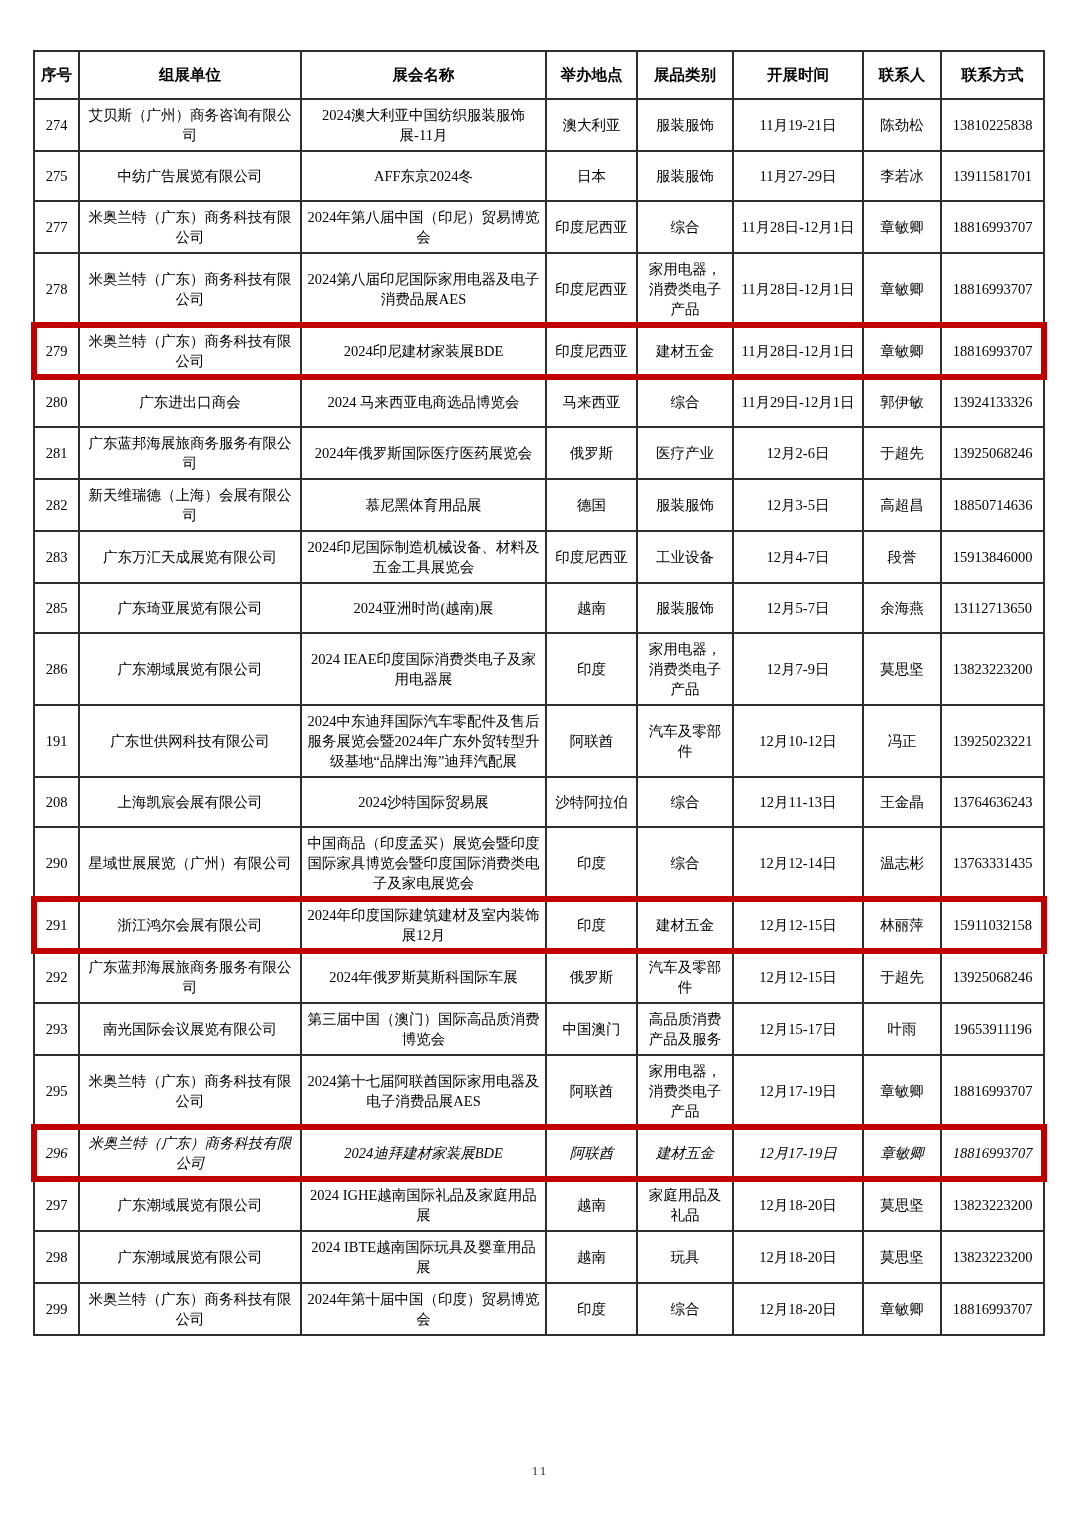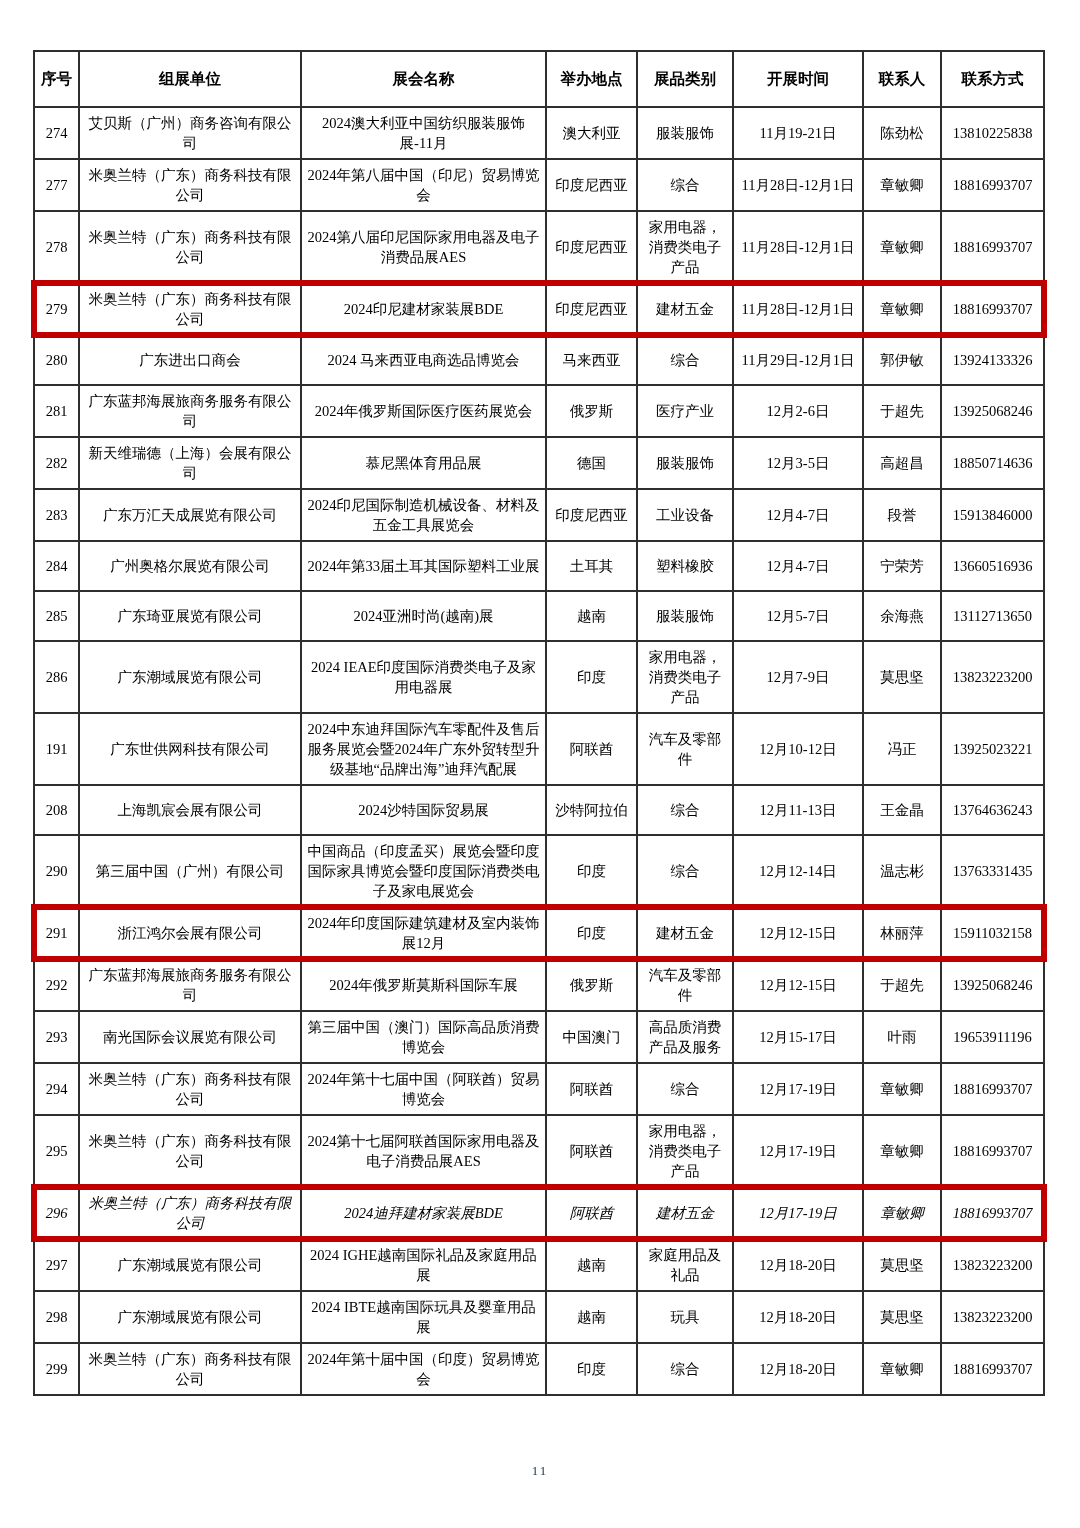--- a/index.html
+++ b/index.html
@@ -28,21 +28,21 @@
   table.exh-table td {
     border: 2px solid #2e2e2e;
     text-align: center;
     vertical-align: middle;
     padding: 5px 5px;
     font-size: 14.5px;
     line-height: 1.38;
     word-break: break-word;
   }
   table.exh-table th {
-    height: 56px;
+    height: 48px;
     font-size: 15.5px;
     font-weight: bold;
     background: #ffffff;
   }
   table.exh-table td { height: 50px; }
   tr.highlighted {
     outline: 6px solid #c00000;
     outline-offset: -3px;
   }
   .page-footer {
@@ -89,20 +89,30 @@
           <td>274</td>
           <td>艾贝斯（广州）商务咨询有限公司</td>
           <td>2024澳大利亚中国纺织服装服饰展-11月</td>
           <td>澳大利亚</td>
           <td>服装服饰</td>
           <td>11月19-21日</td>
           <td>陈劲松</td>
           <td>13810225838</td>
         </tr>
         <tr>
+          <td>275</td>
+          <td>中纺广告展览有限公司</td>
+          <td>AFF东京2024冬</td>
+          <td>日本</td>
+          <td>服装服饰</td>
+          <td>11月27-29日</td>
+          <td>李若冰</td>
+          <td>13911581701</td>
+        </tr>
+        <tr>
           <td>277</td>
           <td>米奥兰特（广东）商务科技有限公司</td>
           <td>2024年第八届中国（印尼）贸易博览会</td>
           <td>印度尼西亚</td>
           <td>综合</td>
           <td>11月28日-12月1日</td>
           <td>章敏卿</td>
           <td>18816993707</td>
         </tr>
         <tr>
@@ -159,30 +169,20 @@
           <td>283</td>
           <td>广东万汇天成展览有限公司</td>
           <td>2024印尼国际制造机械设备、材料及五金工具展览会</td>
           <td>印度尼西亚</td>
           <td>工业设备</td>
           <td>12月4-7日</td>
           <td>段誉</td>
           <td>15913846000</td>
         </tr>
         <tr>
-          <td>284</td>
-          <td>广州奥格尔展览有限公司</td>
-          <td>2024年第33届土耳其国际塑料工业展</td>
-          <td>土耳其</td>
-          <td>塑料橡胶</td>
-          <td>12月4-7日</td>
-          <td>宁荣芳</td>
-          <td>13660516936</td>
-        </tr>
-        <tr>
           <td>285</td>
           <td>广东琦亚展览有限公司</td>
           <td>2024亚洲时尚(越南)展</td>
           <td>越南</td>
           <td>服装服饰</td>
           <td>12月5-7日</td>
           <td>余海燕</td>
           <td>13112713650</td>
         </tr>
         <tr>
@@ -210,21 +210,21 @@
           <td>上海凯宸会展有限公司</td>
           <td>2024沙特国际贸易展</td>
           <td>沙特阿拉伯</td>
           <td>综合</td>
           <td>12月11-13日</td>
           <td>王金晶</td>
           <td>13764636243</td>
         </tr>
         <tr>
           <td>290</td>
-          <td>第三届中国（广州）有限公司</td>
+          <td>星域世展展览（广州）有限公司</td>
           <td>中国商品（印度孟买）展览会暨印度国际家具博览会暨印度国际消费类电子及家电展览会</td>
           <td>印度</td>
           <td>综合</td>
           <td>12月12-14日</td>
           <td>温志彬</td>
           <td>13763331435</td>
         </tr>
         <tr class="highlighted" style="outline-color: rgb(192, 0, 0);">
           <td>291</td>
           <td>浙江鸿尔会展有限公司</td>
@@ -249,30 +249,20 @@
           <td>293</td>
           <td>南光国际会议展览有限公司</td>
           <td>第三届中国（澳门）国际高品质消费博览会</td>
           <td>中国澳门</td>
           <td>高品质消费产品及服务</td>
           <td>12月15-17日</td>
           <td>叶雨</td>
           <td>19653911196</td>
         </tr>
         <tr>
-          <td>294</td>
-          <td>米奥兰特（广东）商务科技有限公司</td>
-          <td>2024年第十七届中国（阿联酋）贸易博览会</td>
-          <td>阿联酋</td>
-          <td>综合</td>
-          <td>12月17-19日</td>
-          <td>章敏卿</td>
-          <td>18816993707</td>
-        </tr>
-        <tr>
           <td>295</td>
           <td>米奥兰特（广东）商务科技有限公司</td>
           <td>2024第十七届阿联酋国际家用电器及电子消费品展AES</td>
           <td>阿联酋</td>
           <td>家用电器，消费类电子产品</td>
           <td>12月17-19日</td>
           <td>章敏卿</td>
           <td>18816993707</td>
         </tr>
         <tr class="highlighted" style="outline-color: rgb(192, 0, 0); font-style: italic;">

